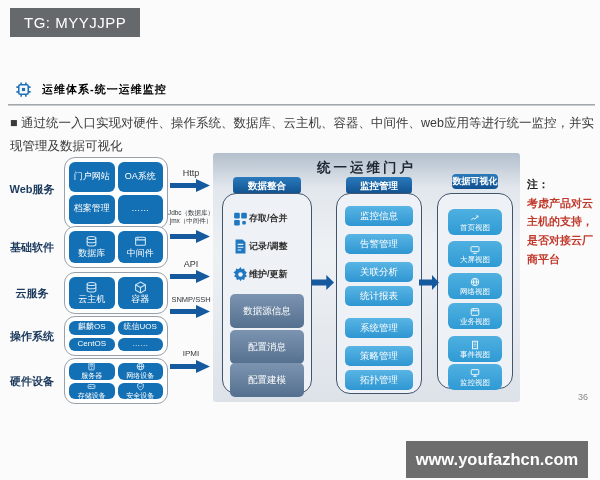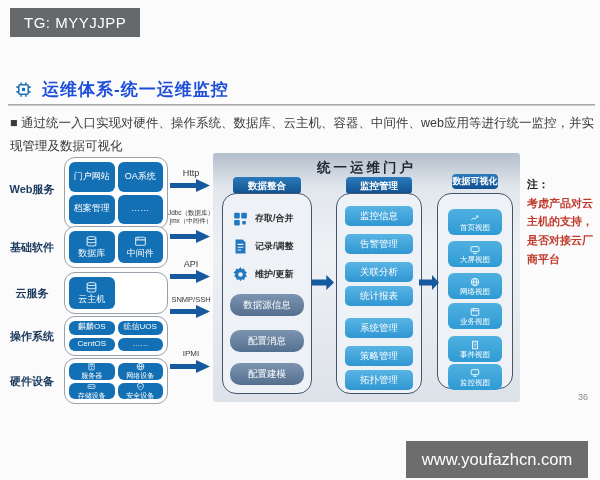--- a/index.html
+++ b/index.html
@@ -4,21 +4,21 @@
 <style>
   html,body{margin:0;padding:0;background:#fff;}
   .slide{position:relative;width:600px;height:480px;background:#fbfbfb;overflow:hidden;
          font-family:"Liberation Sans","DejaVu Sans",sans-serif;}
   
   .tg-banner{position:absolute;left:10px;top:8px;background:#66696c;color:#fff;
              font-size:15px;letter-spacing:.5px;padding:6px 14px;text-align:right;}
   
   .title-row{position:absolute;left:14px;top:78px;height:22px;display:flex;align-items:center;gap:9px;}
   .chip{width:19px;height:19px;color:#1e72b8;}
-  .page-title{font-size:17px;font-weight:bold;color:#1d4ed8;letter-spacing:1px;}
+  .page-title{font-size:11px;font-weight:bold;color:#000000;letter-spacing:1px;}
   .title-rule{position:absolute;left:8px;right:5px;top:104px;height:2px;
               background:linear-gradient(180deg,#8f959b,#dcdee0);}
   .intro{position:absolute;left:10px;top:112px;width:584px;font-size:12.5px;color:#3a3a3a;line-height:1.8;}
   
   .group-label{position:absolute;left:4px;width:56px;text-align:center;font-size:11px;
                font-weight:bold;color:#1c3a5e;}
   .group-box{position:absolute;left:64px;width:104px;background:#fff;border:1.5px solid #98a0aa;
              border-radius:11px;padding:4px;box-sizing:border-box;display:grid;gap:3px;}
   .grid2{grid-template-columns:1fr 1fr;}
   .tile{background:#1470b4;border-radius:6px;color:#fff;display:flex;flex-direction:column;
@@ -36,41 +36,41 @@
   .arr{width:100%;height:100%;display:block;}
   
   .portal{position:absolute;left:213px;top:153px;width:307px;height:249px;border-radius:3px;
           background:linear-gradient(180deg,#b3bfcc,#e2e7ed 14%,#eef1f4 40%,#dde2e9);}
   .portal-title{position:absolute;top:6px;left:0;right:0;text-align:center;font-size:13.5px;
                 font-weight:bold;color:#1d2633;letter-spacing:3px;}
   .pill{position:absolute;background:linear-gradient(180deg,#2a7abc,#11518f);color:#fff;font-weight:bold;
         border-radius:4px;text-align:center;font-size:9.5px;padding:3px 0;line-height:1.2;}
   .col{position:absolute;top:40px;background:#eef1f5;border:1.5px solid #41566c;border-radius:14px;
        box-sizing:border-box;}
-  .icon-row{position:absolute;left:9px;right:4px;height:20px;display:flex;align-items:center;gap:6px;}
+  .icon-row{position:absolute;left:9px;right:4px;height:20px;display:flex;align-items:center;}
   .icon-row .ir-ic{width:17px;height:17px;color:#1f78c0;flex:0 0 auto;}
   .icon-row .ir-label{font-size:9px;color:#2e2e2e;font-weight:bold;}
-  .btn-gray{position:absolute;left:7px;right:7px;height:22px;border-radius:10px;
+  .btn-gray{position:absolute;left:7px;right:7px;height:34px;border-radius:5px;
             background:linear-gradient(180deg,#7c94b0,#54708f);color:#fff;font-size:9.5px;
             display:flex;align-items:center;justify-content:center;}
   .btn-blue{position:absolute;left:8px;right:8px;height:20px;border-radius:5px;
             background:linear-gradient(180deg,#58b4e4,#2f96d2);color:#fff;font-size:9.5px;
             display:flex;align-items:center;justify-content:center;}
   .vtile{position:absolute;left:10px;width:54px;height:26px;border-radius:6px;
          background:linear-gradient(180deg,#4fb0e0,#2f9ad4);color:#fff;display:flex;
          flex-direction:column;align-items:center;justify-content:center;gap:1px;}
   .vtile .v-ic{width:10px;height:10px;color:#eaf6fd;}
   .vtile .v-label{font-size:7.5px;line-height:1;}
   
   .note{position:absolute;left:527px;top:175px;width:68px;font-size:11px;line-height:1.7;}
   .note-label{font-weight:bold;color:#222;}
   .note-text{color:#c0392b;font-weight:bold;}
   .pageno{position:absolute;left:578px;top:392px;font-size:9px;color:#8a8a8a;}
   .site-banner{position:absolute;left:406px;top:441px;width:182px;height:37px;background:#6d6d6d;
-               color:#fff;display:flex;align-items:center;justify-content:center;font-size:16.5px;}
+               color:#fff;display:flex;align-items:center;justify-content:center;font-size:16.5px;font-weight:bold;}
   svg{display:block;}
 </style>
 </head>
 <body>
 
 <div class="slide">
 
   <div class="tg-banner">
     <span>TG: MYYJJPP</span>
   </div>
@@ -132,20 +132,29 @@
   <div class="group-box grid2" style="top:272px;height:42px">
     <div class="tile">
       <span class="t-ic">
         <svg viewBox="0 0 24 24" fill="none" stroke="currentColor" stroke-width="2" width="13" height="13">
           <ellipse cx="12" cy="5.5" rx="8" ry="2.8"></ellipse>
             <path d="M4 5.5v6c0 1.5 3.6 2.8 8 2.8s8-1.3 8-2.8v-6"></path>
           <path d="M4 11.5v6c0 1.5 3.6 2.8 8 2.8s8-1.3 8-2.8v-6"></path>
           </svg>
         </span>
       <span class="t-label">云主机</span>
+    </div>
+    <div class="tile">
+      <span class="t-ic">
+        <svg viewBox="0 0 24 24" fill="none" stroke="currentColor" stroke-width="2" width="13" height="13">
+          <path d="M12 2l9 5v10l-9 5-9-5V7z"></path>
+            <path d="M12 12l9-5M12 12L3 7M12 12v10"></path>
+          </svg>
+        </span>
+      <span class="t-label">容器</span>
     </div>
   </div>
 
   <div class="group-label" style="top:329px">操作系统</div>
   <div class="group-box grid2" style="top:316px;height:40px">
     <div class="tile small">
         <span class="t-label">麒麟OS</span>
       </div>
     <div class="tile small">
         <span class="t-label">统信UOS</span>

